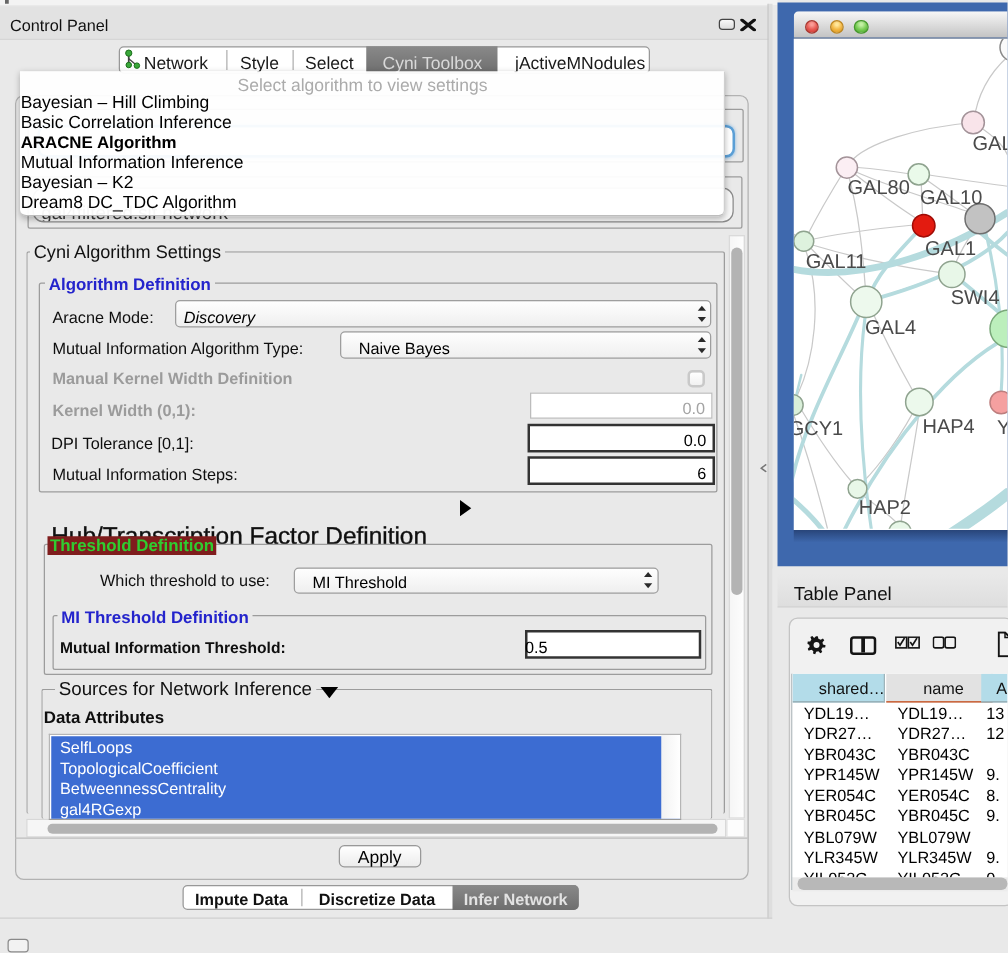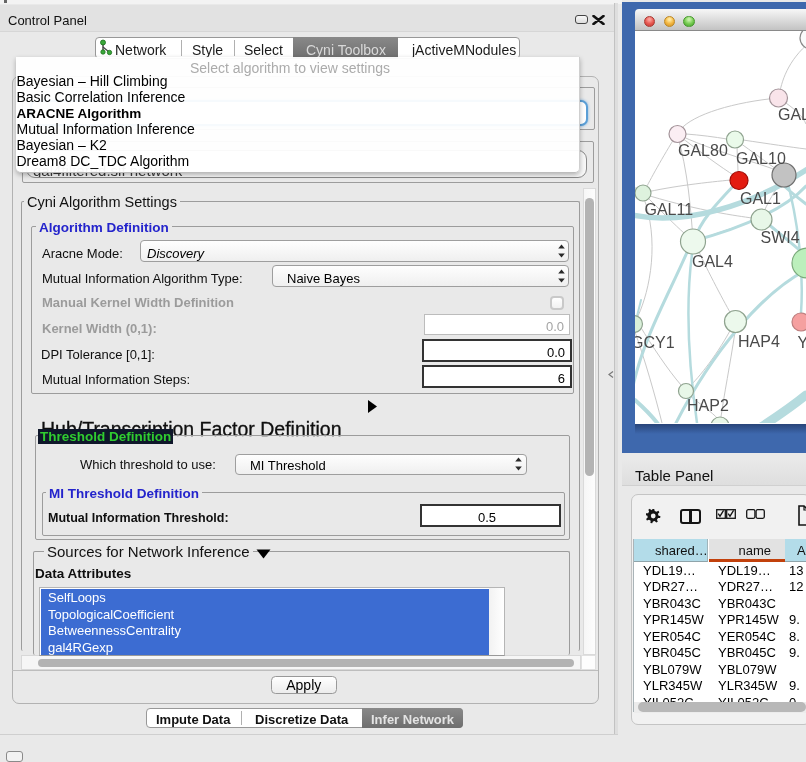--- a/index.html
+++ b/index.html
@@ -105,44 +105,44 @@
 <div class="abs bl" style="left:42px;top:372px;">Mutual Information Steps:</div>
 <div class="abs" style="left:422px;top:365px;width:150px;height:23px;background:#fff;border:2px solid #333;"></div>
 <div class="abs" style="left:422px;top:371px;width:143px;text-align:right;font-size:13px;color:#000;">6</div>
 
 <div class="abs" style="left:41px;top:396px;font-size:19.5px;color:#0f0f0f;margin-top:22px;-webkit-text-stroke:0.3px #0f0f0f;">Hub/Transcription Factor Definition</div>
 <svg class="abs" style="left:367px;top:400px;" width="11" height="13" viewBox="0 0 11 13">
       <path d="M1 0 L10 6.5 L1 13 Z" fill="#000"></path>
     </svg>
 
 <div class="abs" style="left:35px;top:435px;width:535px;height:105px;border:1px solid #9c9c9c;border-radius:2px;"></div>
-<div class="abs" style="left:38px;top:428.5px;background:#0f172a;padding:0 2px;font-size:13.5px;font-weight:bold;color:#30cc30;">Threshold Definition</div>
+<div class="abs" style="left:38px;top:428.5px;background:#7f1d1d;padding:0 2px;font-size:13.5px;font-weight:bold;color:#30cc30;">Threshold Definition</div>
 
 <div class="abs bl" style="left:80px;top:457px;">Which threshold to use:</div>
 <div class="abs combo" style="left:235px;top:454px;width:292px;height:21px;"></div>
 <div class="abs ctext" style="left:250px;top:458px;">MI Threshold</div>
 <svg class="abs" style="left:514px;top:456.5px;" width="9" height="14" viewBox="0 0 9 14">
       <path d="M4.5 0.5 L7.8 4.5 L1.2 4.5 Z" fill="#2a2a2a"></path>
       <path d="M4.5 13.5 L7.8 9.5 L1.2 9.5 Z" fill="#2a2a2a"></path>
     </svg>
 
 <div class="abs" style="left:42px;top:492px;width:523px;height:44px;border:1px solid #9c9c9c;border-radius:2px;"></div>
 <div class="abs" style="left:46px;top:485.5px;background:#e9e9e9;padding:0 3px;font-size:13.5px;font-weight:bold;color:#2424cc;">MI Threshold Definition</div>
 <div class="abs" style="left:48px;top:511px;font-size:12.5px;font-weight:bold;color:#0f0f0f;">Mutual Information Threshold:</div>
 <div class="abs" style="left:420px;top:504px;width:141px;height:23px;background:#fff;border:2px solid #333;"></div>
-<div class="abs" style="left:420px;top:510px;width:134px;text-align:center;font-size:13px;color:#000;">0.5</div>
+<div class="abs" style="left:420px;top:510px;width:134px;text-align:left;font-size:13px;color:#000;">0.5</div>
 
 <div class="abs" style="left:33px;top:551px;width:537px;height:104px;border:1px solid #9c9c9c;border-radius:2px;border-bottom:none;"></div>
 <div class="abs" style="left:44px;top:543px;background:#e9e9e9;padding:0 3px;font-size:15px;color:#111;">Sources for Network Inference</div>
 <svg class="abs" style="left:256px;top:549px;" width="15" height="10" viewBox="0 0 15 10">
       <path d="M0.5 0.5 L14.5 0.5 L7.5 9.5 Z" fill="#000"></path>
     </svg>
 <div class="abs" style="left:35px;top:565.5px;font-size:13.5px;font-weight:bold;color:#0f0f0f;">Data Attributes</div>
 
-<div class="abs" style="left:39px;top:586.5px;width:466px;height:69.5px;background:#fff;border:1px solid #b5b5b5;border-bottom:1px solid #999;overflow:hidden;">
+<div class="abs" style="left:39px;top:586.5px;width:506px;height:69.5px;background:#fff;border:1px solid #b5b5b5;border-bottom:1px solid #999;overflow:hidden;">
   <div style="position:absolute;left:1px;top:1px;width:505px;height:67px;background:#3c6cd2;"></div>
   <div style="position:absolute;left:8px;top:2.5px;font-size:13px;color:#fff;line-height:16.7px;">SelfLoops<br>TopologicalCoefficient<br>BetweennessCentrality<br>gal4RGexp</div>
   <div style="position:absolute;right:0px;top:0px;width:15px;height:69px;background:linear-gradient(90deg,#f2f2f2,#fff);"></div>
   <div style="position:absolute;left:509px;top:2px;width:9.5px;height:55px;background:#b9b9b9;border-radius:5px;"></div>
 </div>
 
 <div class="abs" style="left:270.5px;top:676px;width:66.5px;height:18px;background:linear-gradient(#ffffff,#ececec);border:1px solid #999;border-radius:4.5px;text-align:center;font-size:14px;color:#000;line-height:16.5px;">Apply</div>
 
 <div class="abs" style="left:146px;top:708px;width:317px;height:20px;background:#fff;border:1px solid #989898;border-radius:4px;"></div>
 <div class="abs" style="left:241px;top:711px;width:1px;height:14px;background:#b0b0b0;"></div>
@@ -268,21 +268,21 @@
 <svg class="abs" style="left:798px;top:505px;" width="10" height="21" viewBox="0 0 10 21">
   <path d="M1 1 L6 1 L10 5 L10 20 L1 20 Z" fill="none" stroke="#141414" stroke-width="1.6"></path>
   <path d="M6 1 L6 5 L10 5" fill="none" stroke="#141414" stroke-width="1.2"></path>
 </svg>
 
 <div class="abs" style="left:633px;top:539px;width:1px;height:173px;background:#aab4b8;"></div>
 <div class="abs" style="left:634px;top:539px;width:172px;height:163px;background:#fff;overflow:hidden;font-size:13px;">
   <div class="abs" style="left:0;top:0;width:73.5px;height:23px;background:#b3dce9;border-right:1px solid #9fb4ba;border-bottom:1px solid #8fa4aa;color:#111;line-height:23px;">
         <span style="position:absolute;left:21px;">shared…</span>
       </div>
-  <div class="abs" style="left:74.5px;top:0;width:85px;height:23px;background:#e2e2e2;border-right:1px solid #9fb4ba;border-bottom:3px solid #c2410c;color:#111;line-height:23px;">
+  <div class="abs" style="left:74.5px;top:0;width:85px;height:23px;background:#e2e2e2;border-right:1px solid #9fb4ba;border-bottom:1px solid #c2410c;color:#111;line-height:23px;">
         <span style="position:absolute;left:30px;">name</span>
       </div>
   <div class="abs" style="left:151px;top:0;width:21px;height:23px;background:#b3dce9;border-bottom:1px solid #8fa4aa;color:#111;line-height:23px;">
         <span style="position:absolute;left:12px;">A</span>
       </div>
   <div class="abs" style="left:9px;top:24px;color:#000;line-height:16.45px;">YDL19…<br>YDR27…<br>YBR043C<br>YPR145W<br>YER054C<br>YBR045C<br>YBL079W<br>YLR345W<br>YIL052C</div>
   <div class="abs" style="left:84px;top:24px;color:#000;line-height:16.45px;">YDL19…<br>YDR27…<br>YBR043C<br>YPR145W<br>YER054C<br>YBR045C<br>YBL079W<br>YLR345W<br>YIL052C</div>
   <div class="abs" style="left:155px;top:24px;color:#000;line-height:16.45px;">13<br>12<br>&nbsp;<br>9.<br>8.<br>9.<br>&nbsp;<br>9.<br>0.</div>
 </div>
 

